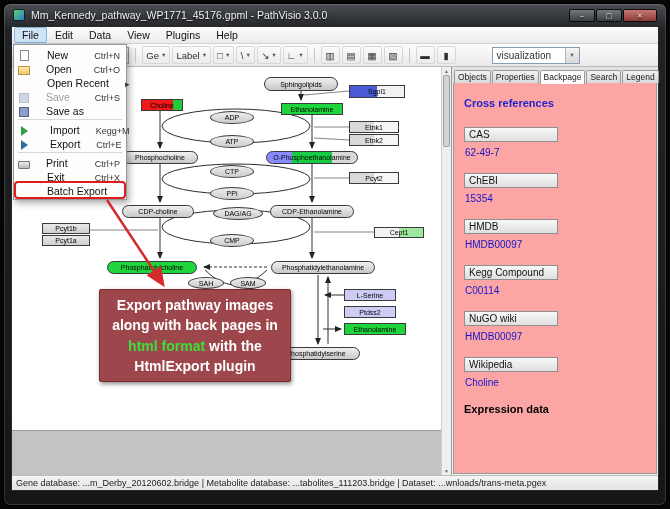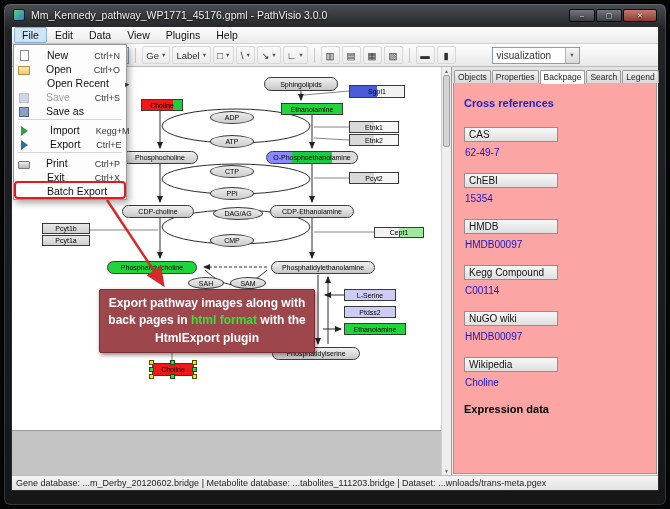--- a/index.html
+++ b/index.html
@@ -52,23 +52,23 @@
   .node.rounded{border-radius:7px}
   .node.ellipse{border-radius:50%}
   .node.selected{z-index:5}
   .handle{position:absolute;width:5px;height:5px;background:#ffe400;border:1px solid #4d4d00}
   .handle.mid{background:#3fd23f;border-color:#145214}
   .handle.tl{left:-4px;top:-4px}.handle.tr{right:-4px;top:-4px}
   .handle.bl{left:-4px;bottom:-4px}.handle.br{right:-4px;bottom:-4px}
   .handle.t{left:50%;margin-left:-3px;top:-4px}.handle.b{left:50%;margin-left:-3px;bottom:-4px}
   .handle.l{left:-4px;top:50%;margin-top:-3px}.handle.r{right:-4px;top:50%;margin-top:-3px}
 
-  .callout{position:absolute;left:87px;top:222px;width:216px;min-height:52px;z-index:8;
+  .callout{position:absolute;left:87px;top:222px;width:192px;min-height:52px;z-index:8;
     display:flex;align-items:center;justify-content:center;text-align:center;
-    font-weight:bold;font-size:12px;line-height:1.45;color:#fff;padding:5px 8px;
+    font-weight:bold;font-size:14px;line-height:1.45;color:#fff;padding:5px 8px;
     border:1px solid #7c2b30;border-radius:2px;box-shadow:1px 2px 4px rgba(0,0,0,.45)}
 
   .sidebar{width:206px;flex:0 0 206px;background:#f0f0f0;display:flex;flex-direction:column}
   .tabs{flex:0 0 16px;display:flex;align-items:flex-end;background:#e2e2e2;padding:1px 2px 0;gap:1px;font-size:8.5px;color:#222}
   .tab{padding:1px 3px;border:1px solid #9a9a9a;border-bottom:none;border-radius:2px 2px 0 0;
     background:linear-gradient(#f1f1f1,#d9d9d9)}
   .tab.active{background:#fdfdfd;position:relative;top:1px;padding-bottom:2px}
   .sb-content{flex:1;background:#fca5a5;border:1px solid #9a9a9a;border-top:none;margin:0 1px 1px;padding:8px 10px;overflow:hidden}
   .xref-title{color:#2222cc;font-weight:bold;font-size:11px;margin:6px 0 18px}
   .ref-block{margin-bottom:3px}

